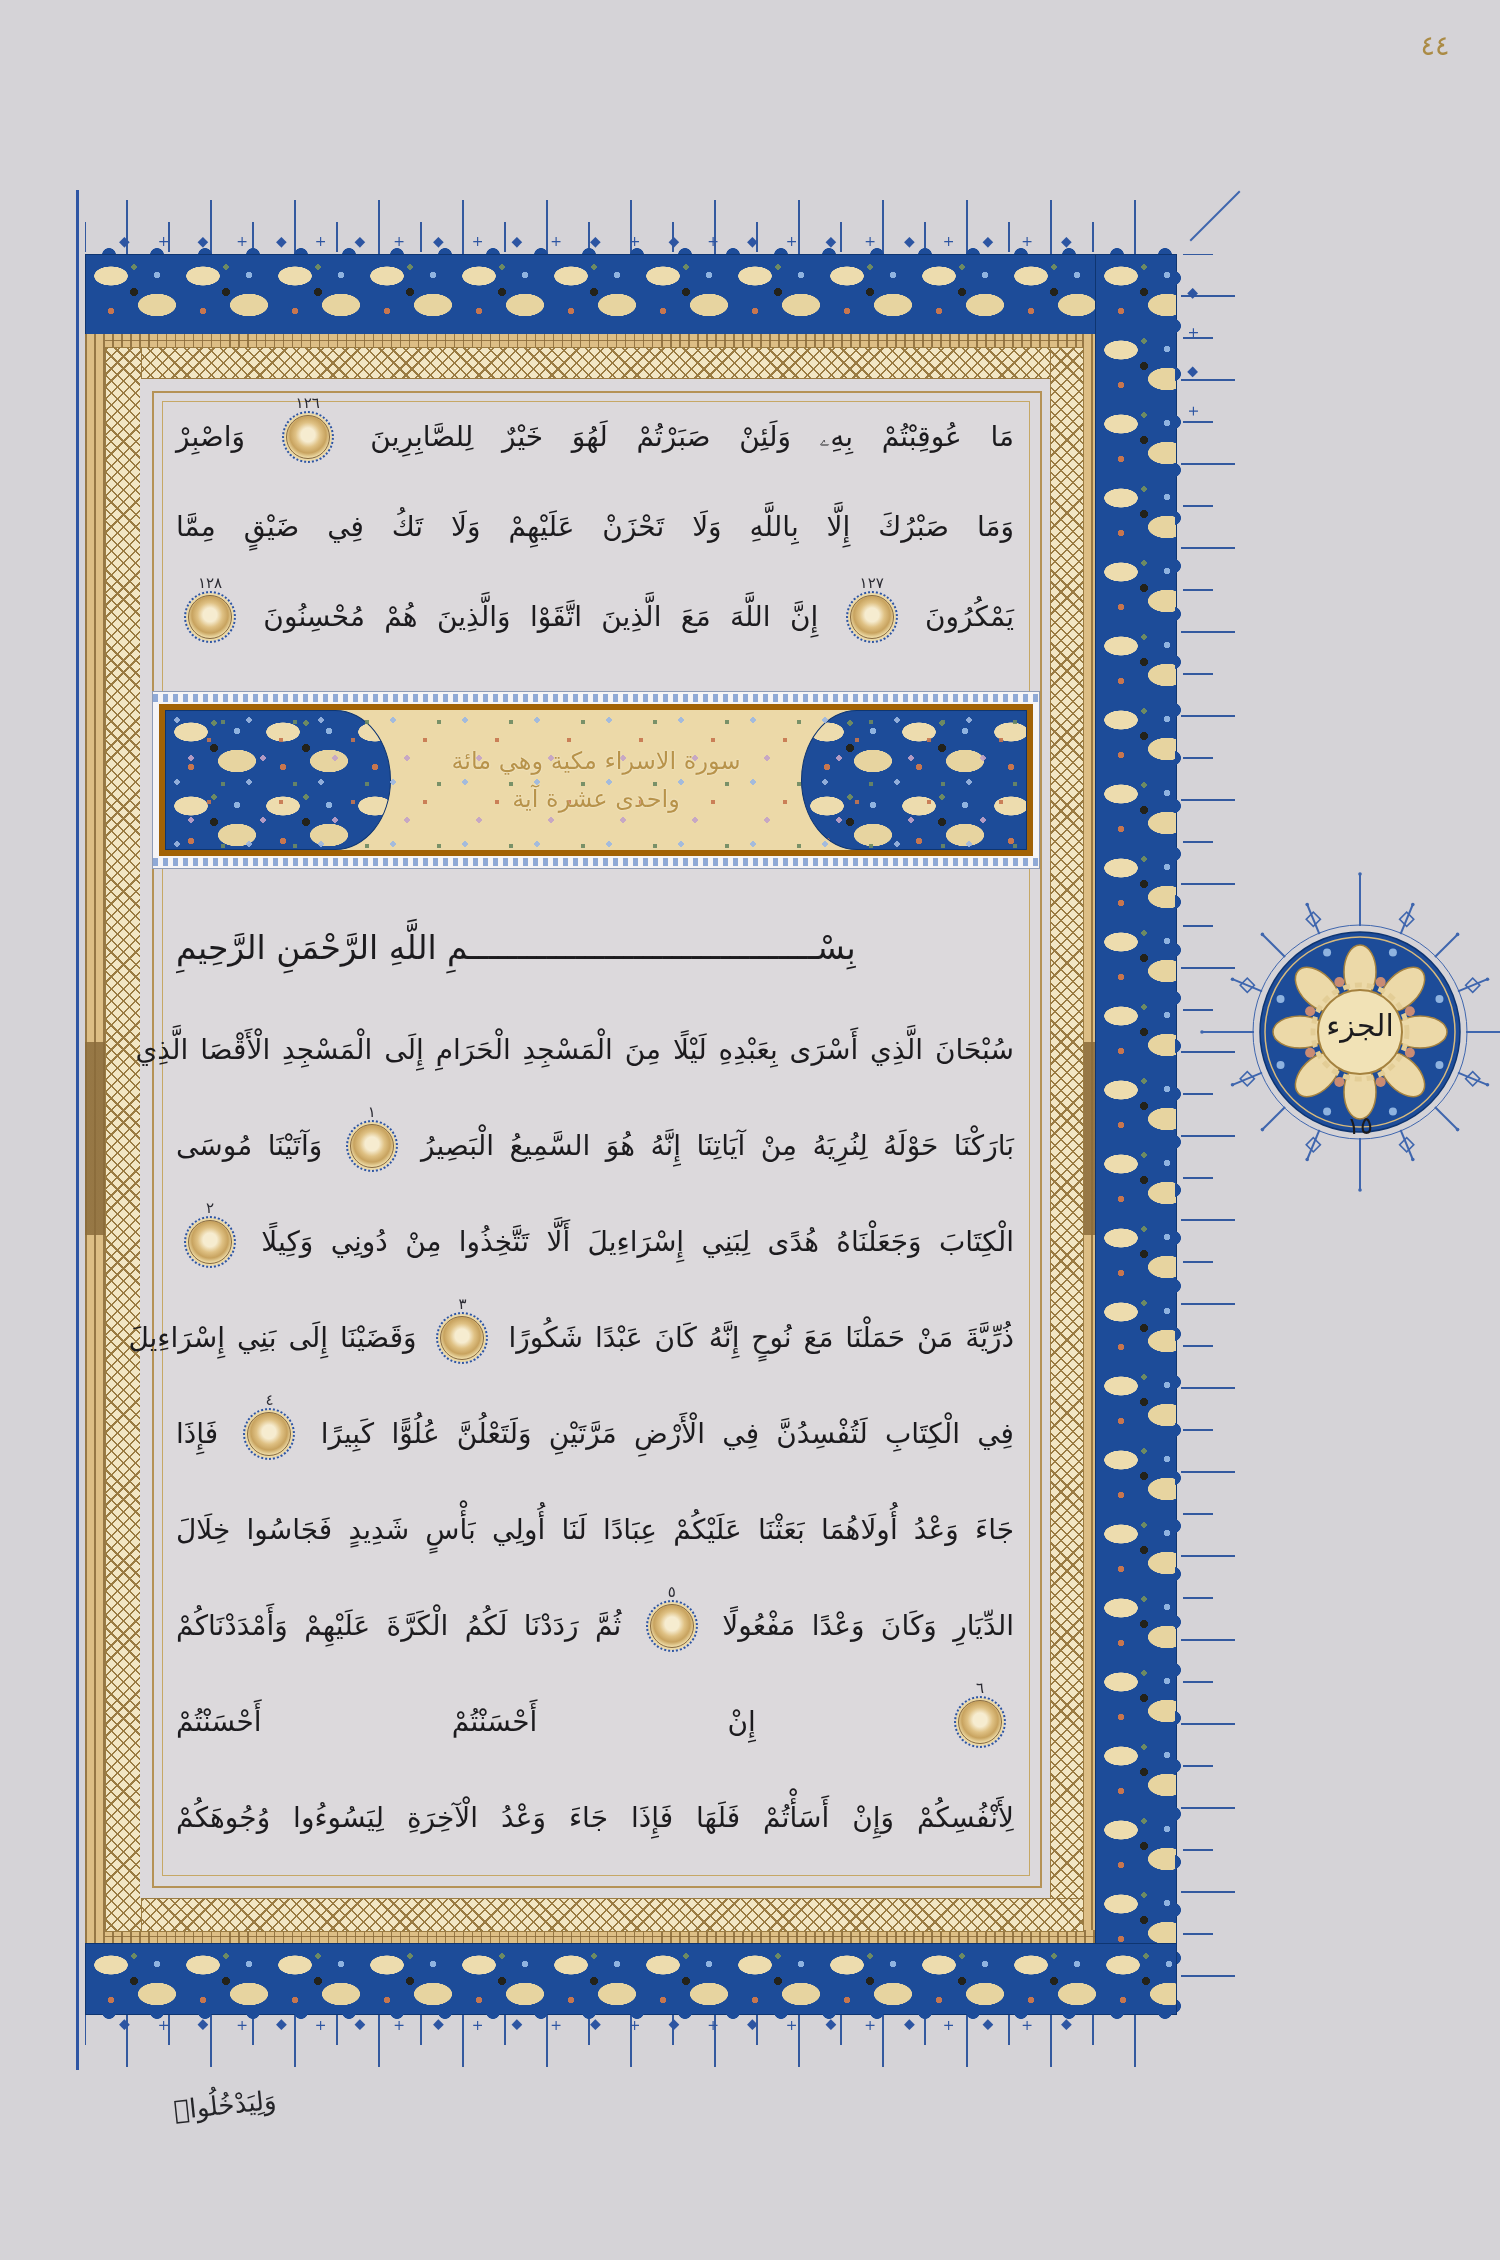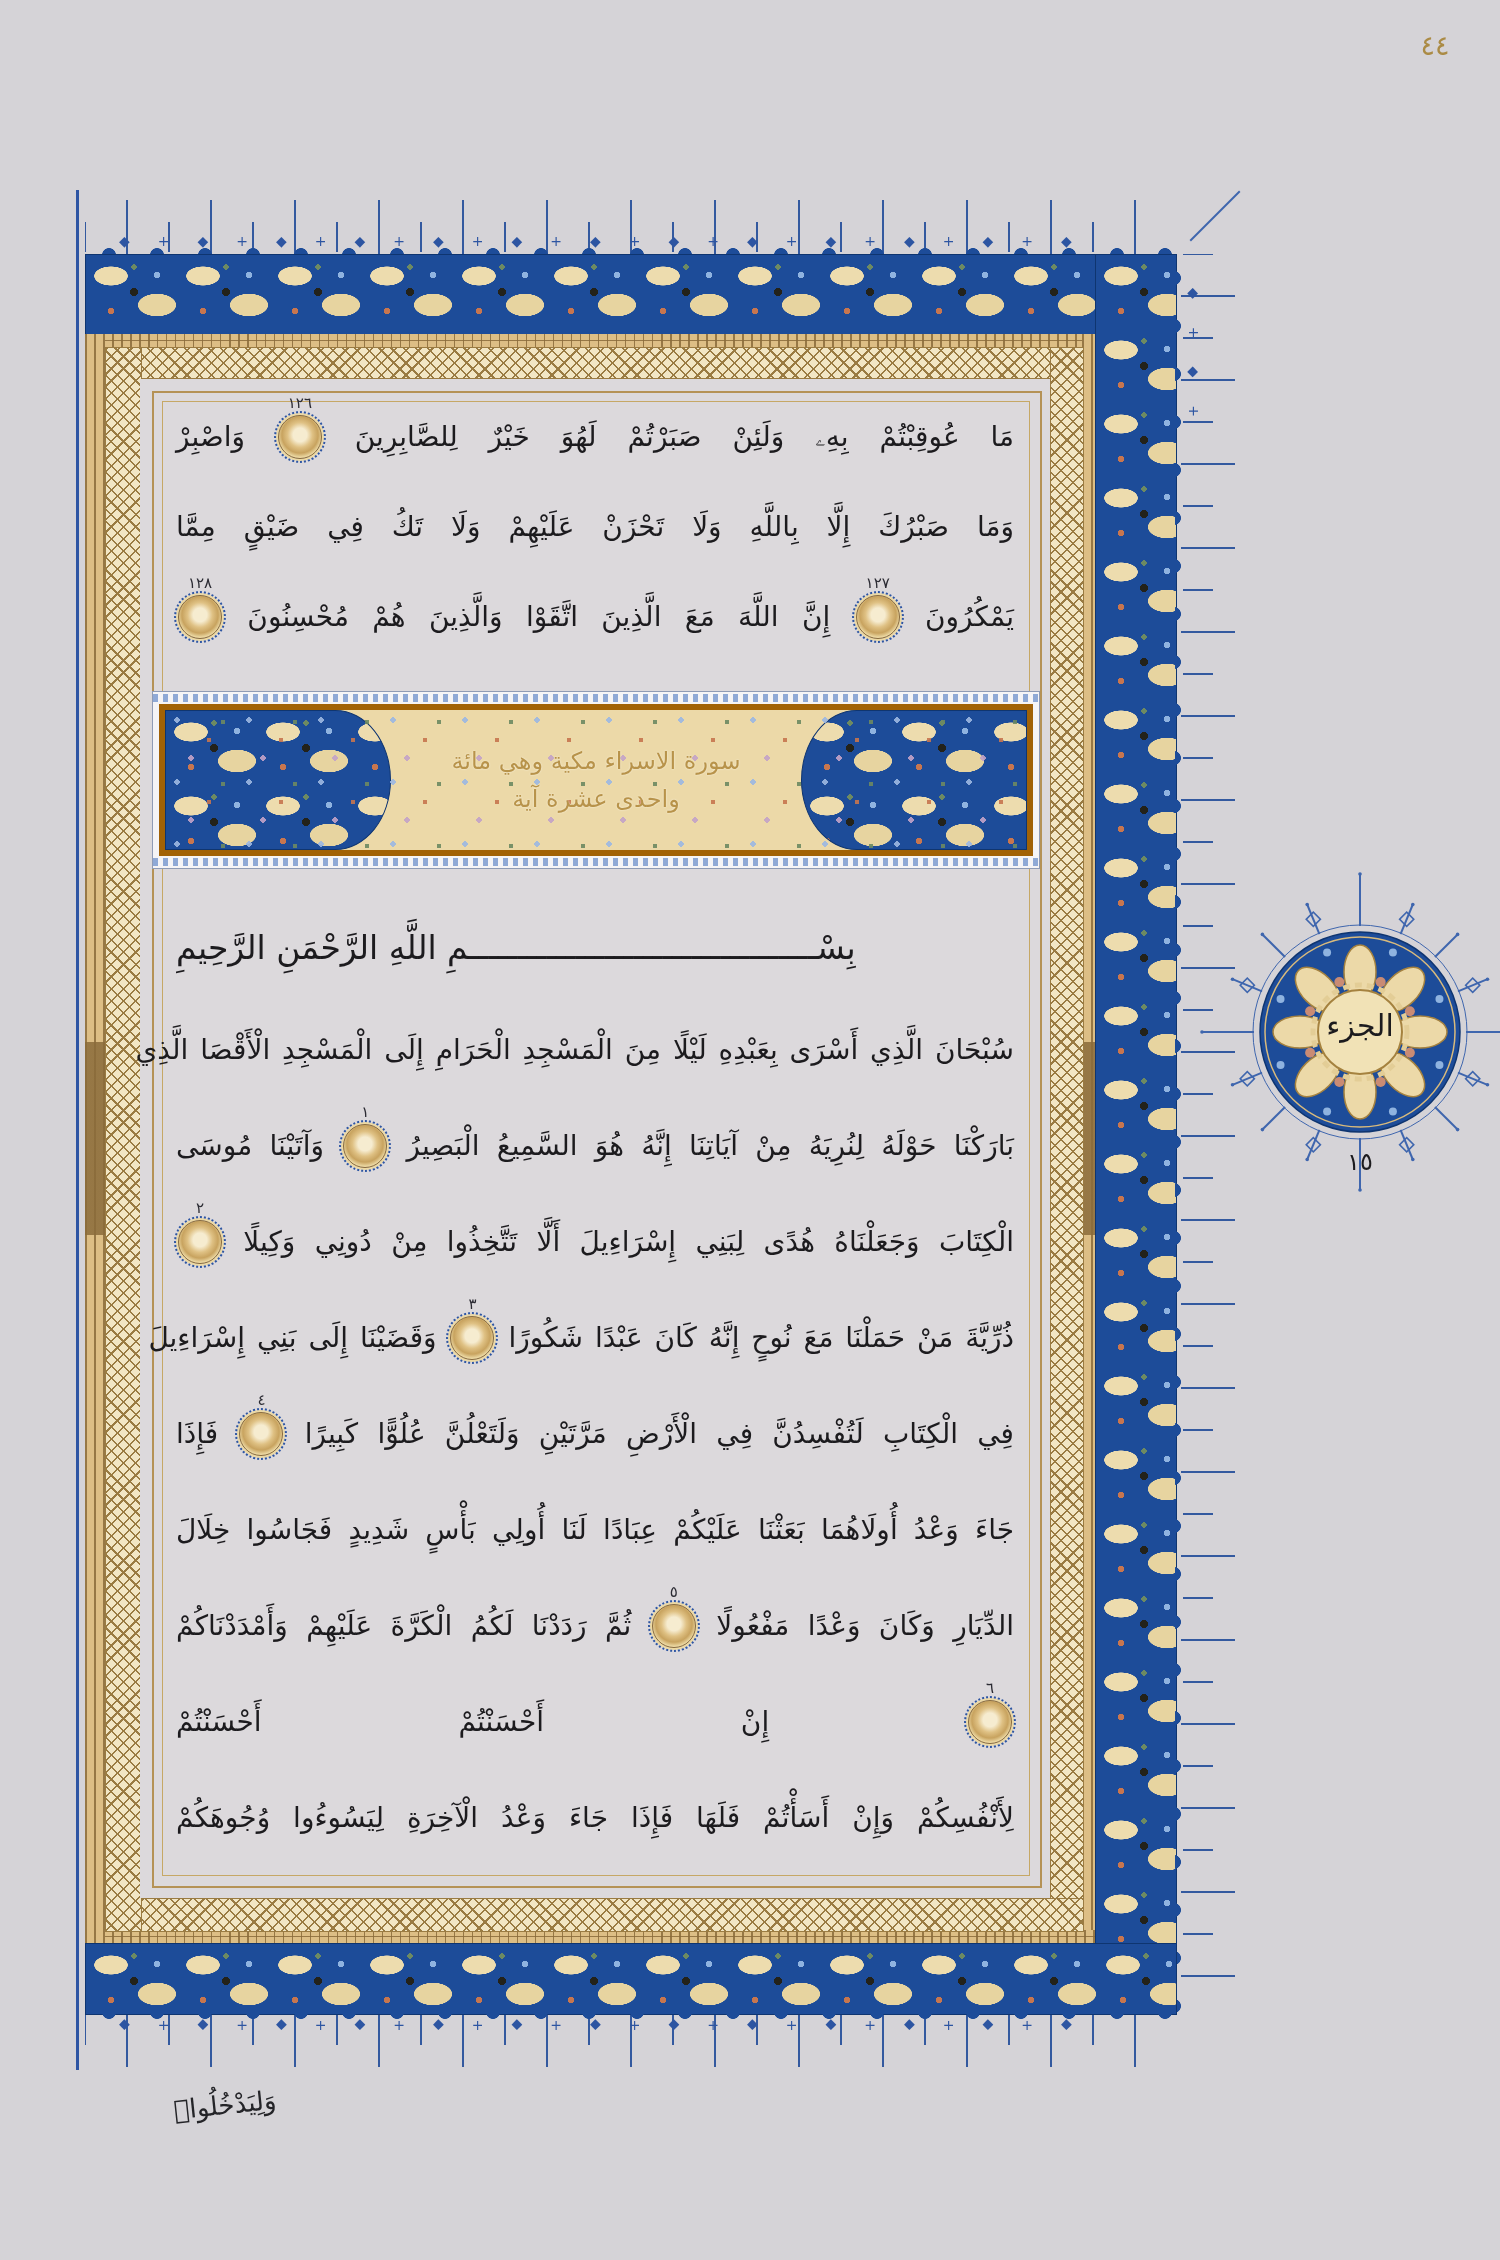--- a/index.html
+++ b/index.html
@@ -57,21 +57,21 @@
   .gold-frame{border:2px solid #b59256;}
   .gold-frame-in{border:1px solid #c6a866;}
 
   
   .qblock{direction:rtl;color:#1c1b1e;}
   .qline{height:96px;line-height:96px;font-size:28px;word-spacing:3px;
          text-align:justify;text-align-last:justify;white-space:nowrap;}
   .nahl .qline{height:90px;line-height:90px;}
   .qt{display:inline;}
   .rosette{display:inline-block;width:42px;height:42px;border-radius:50%;position:relative;
-     vertical-align:-13px;margin:0 2px;
+     vertical-align:-13px;margin:0 12px;
      background:radial-gradient(circle at 50% 45%,#f6ecd0 0 22%,#dfc184 40%,#c8a35f 58%,#ecd9a4 72%,#d9ba7a 100%);
      border:1px solid #8a6b3a;
      box-shadow:0 0 0 2px #ecd9a4;
      outline:2px dotted #2d55a2;outline-offset:2px;}
   .rosette .num{position:absolute;top:-20px;right:50%;transform:translateX(50%);
      font-size:15px;line-height:15px;color:#2b2b33;letter-spacing:1px;}
   .basmala{direction:rtl;text-align:left;font-size:33px;line-height:100px;color:#1c1b1e;
      white-space:nowrap;overflow:hidden;}
 
   
@@ -241,17 +241,17 @@
         <circle cx="194.91077518339773" cy="82.54636020402936" r="4" fill="#8fb3e0"></circle>
         <circle cx="182.66490534771486" cy="112.11050524439052" r="5" fill="#c98b74"></circle>
         <ellipse cx="162" cy="102" rx="16" ry="27" fill="#ecd9a8" stroke="#a5823f" stroke-width="1.5" transform="rotate(315 162 162)"></ellipse>
         <circle cx="241.45363979597067" cy="129.0892248166023" r="4" fill="#8fb3e0"></circle>
         <circle cx="211.8894947556095" cy="141.33509465228516" r="5" fill="#c98b74"></circle>
         <circle cx="162" cy="162" r="47" fill="none" stroke="#e3cd96" stroke-width="5" stroke-dasharray="7 5"></circle>
         <circle cx="162" cy="162" r="42" fill="#f1e2b6" stroke="#a5823f" stroke-width="2"></circle>
       </svg>
     <div class="med-label">الجزء</div>
   </div>
-  <div class="abs med-num" style="left:1320px;top:1148px;">١٥</div>
+  <div class="abs med-num" style="left:1320px;top:1112px;">١٥</div>
 
   <div class="abs catchword" style="left:130px;top:2090px;">وَلِيَدْخُلُوا۟</div>
 
 </div>
 
 </body></html>

